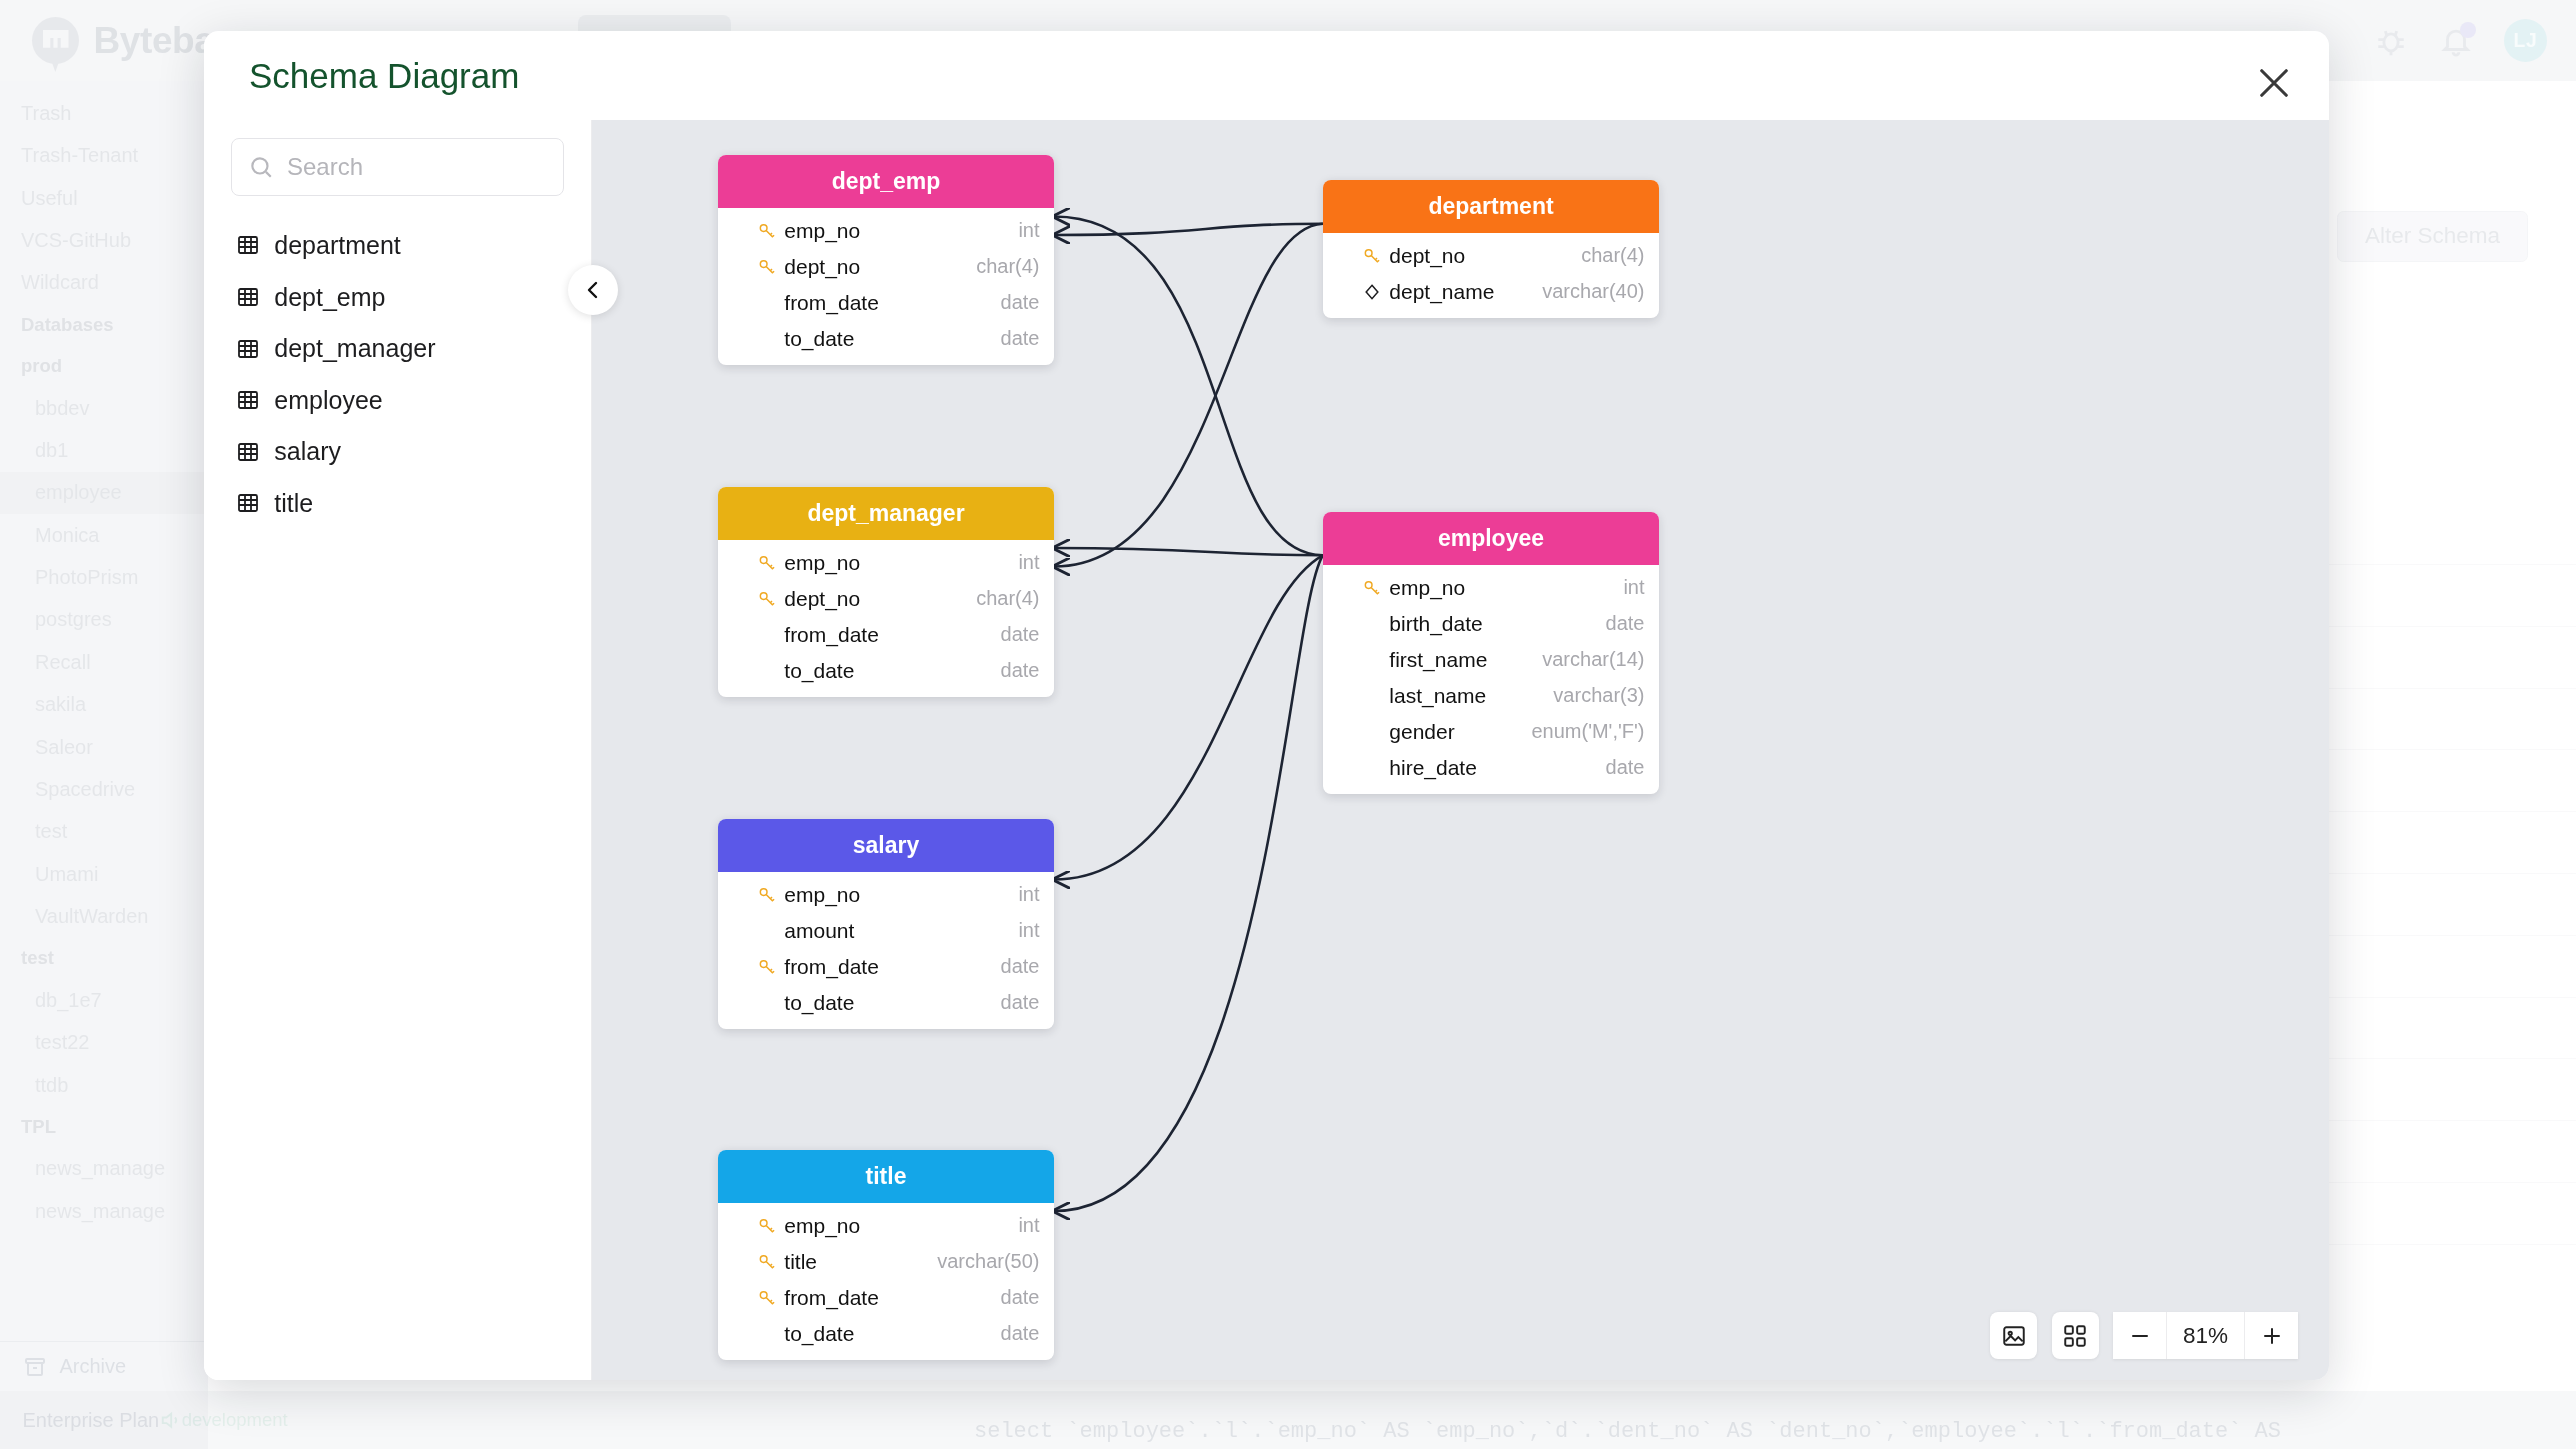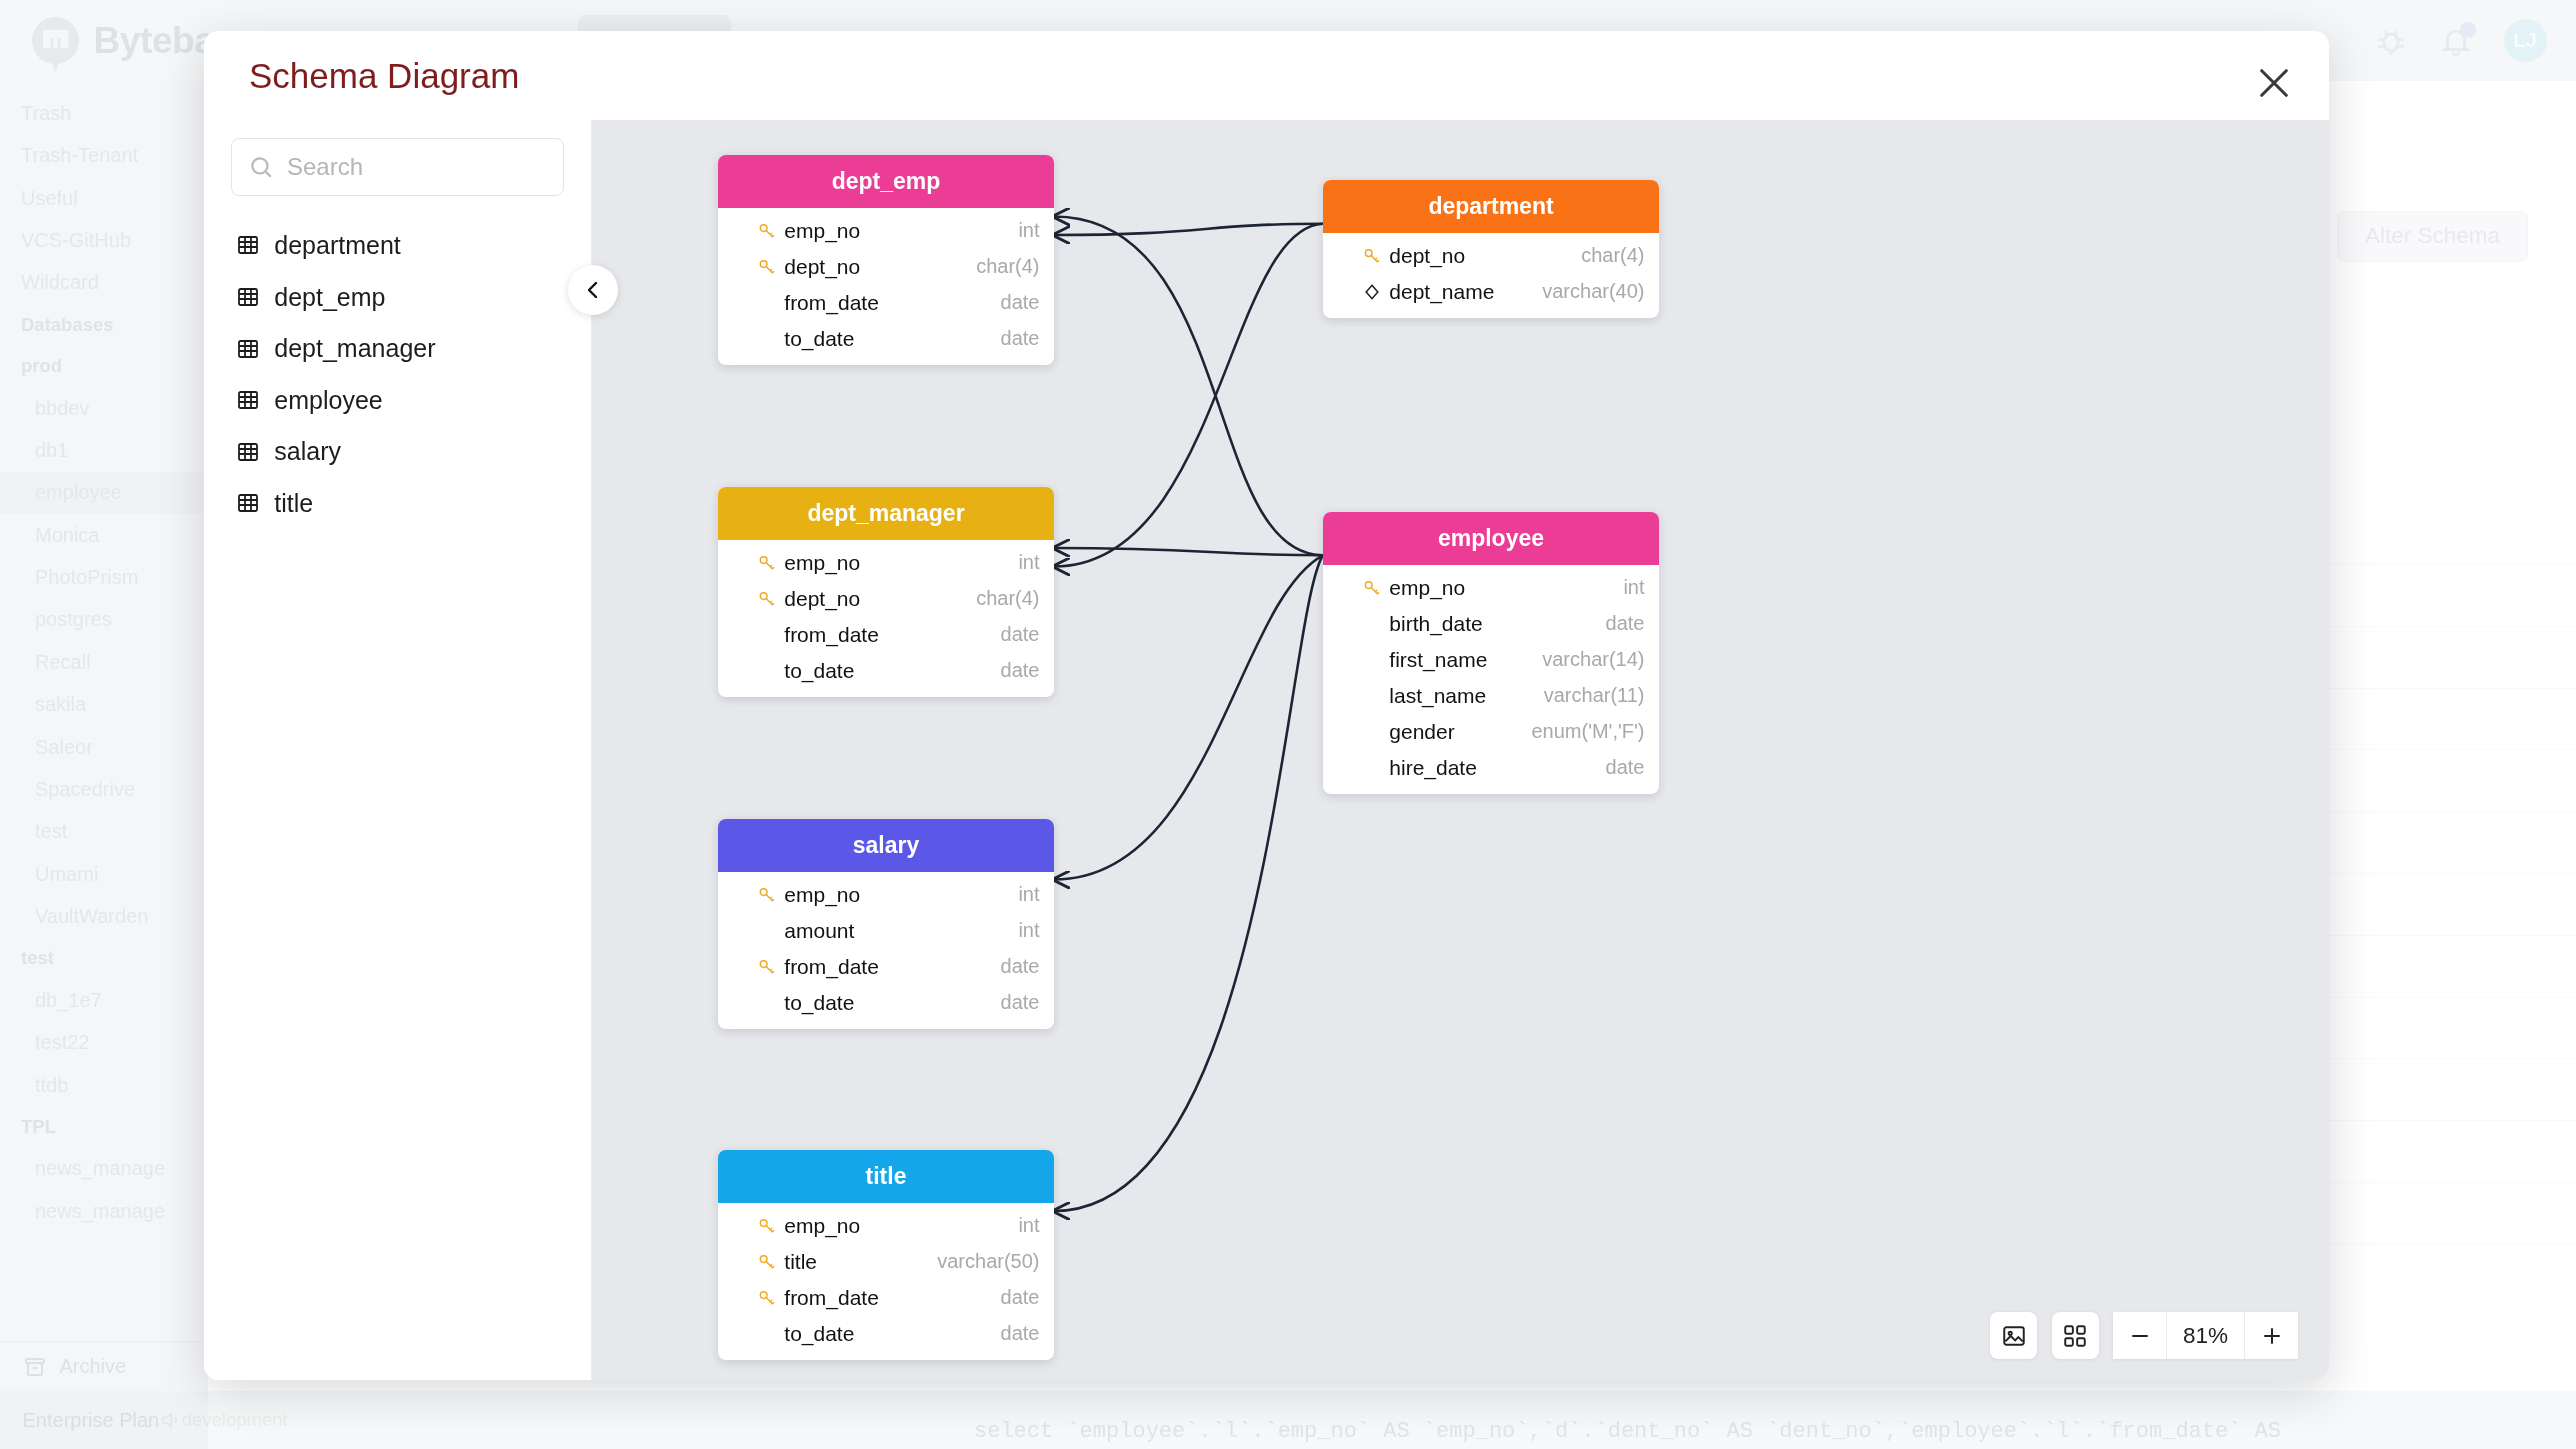--- a/index.html
+++ b/index.html
@@ -107,21 +107,21 @@
     background: #ffffff;
     border-radius: 14.5px;
     box-shadow: 0 11.3px 48px rgba(20,24,35,.16);
     overflow: hidden;
   }
   #modal-header {
     height: 89px; position: relative;
     display: flex; align-items: center;
   }
   #modal-title {
-    margin-left: 45px; font-size: 35px; color: #7f1d1d; font-weight: 400;
+    margin-left: 45px; font-size: 35px; color: #14532d; font-weight: 400;
   }
   #modal-close {
     position: absolute; right: 34px; top: 31px;
     width: 42px; height: 42px; color: #3a3a3a; cursor: pointer;
   }
   #modal-body {
     position: absolute; left: 0; top: 89px; right: 0; bottom: 0;
     display: flex;
   }
 
@@ -527,21 +527,21 @@
                 <span class="col-type">date</span>
               </div>
               <div class="col-row">
                 <span class="col-icon"></span>
                 <span class="col-name">first_name</span>
                 <span class="col-type">varchar(14)</span>
               </div>
               <div class="col-row">
                 <span class="col-icon"></span>
                 <span class="col-name">last_name</span>
-                <span class="col-type">varchar(11)</span>
+                <span class="col-type">varchar(3)</span>
               </div>
               <div class="col-row">
                 <span class="col-icon"></span>
                 <span class="col-name">gender</span>
                 <span class="col-type">enum('M','F')</span>
               </div>
               <div class="col-row">
                 <span class="col-icon"></span>
                 <span class="col-name">hire_date</span>
                 <span class="col-type">date</span>

